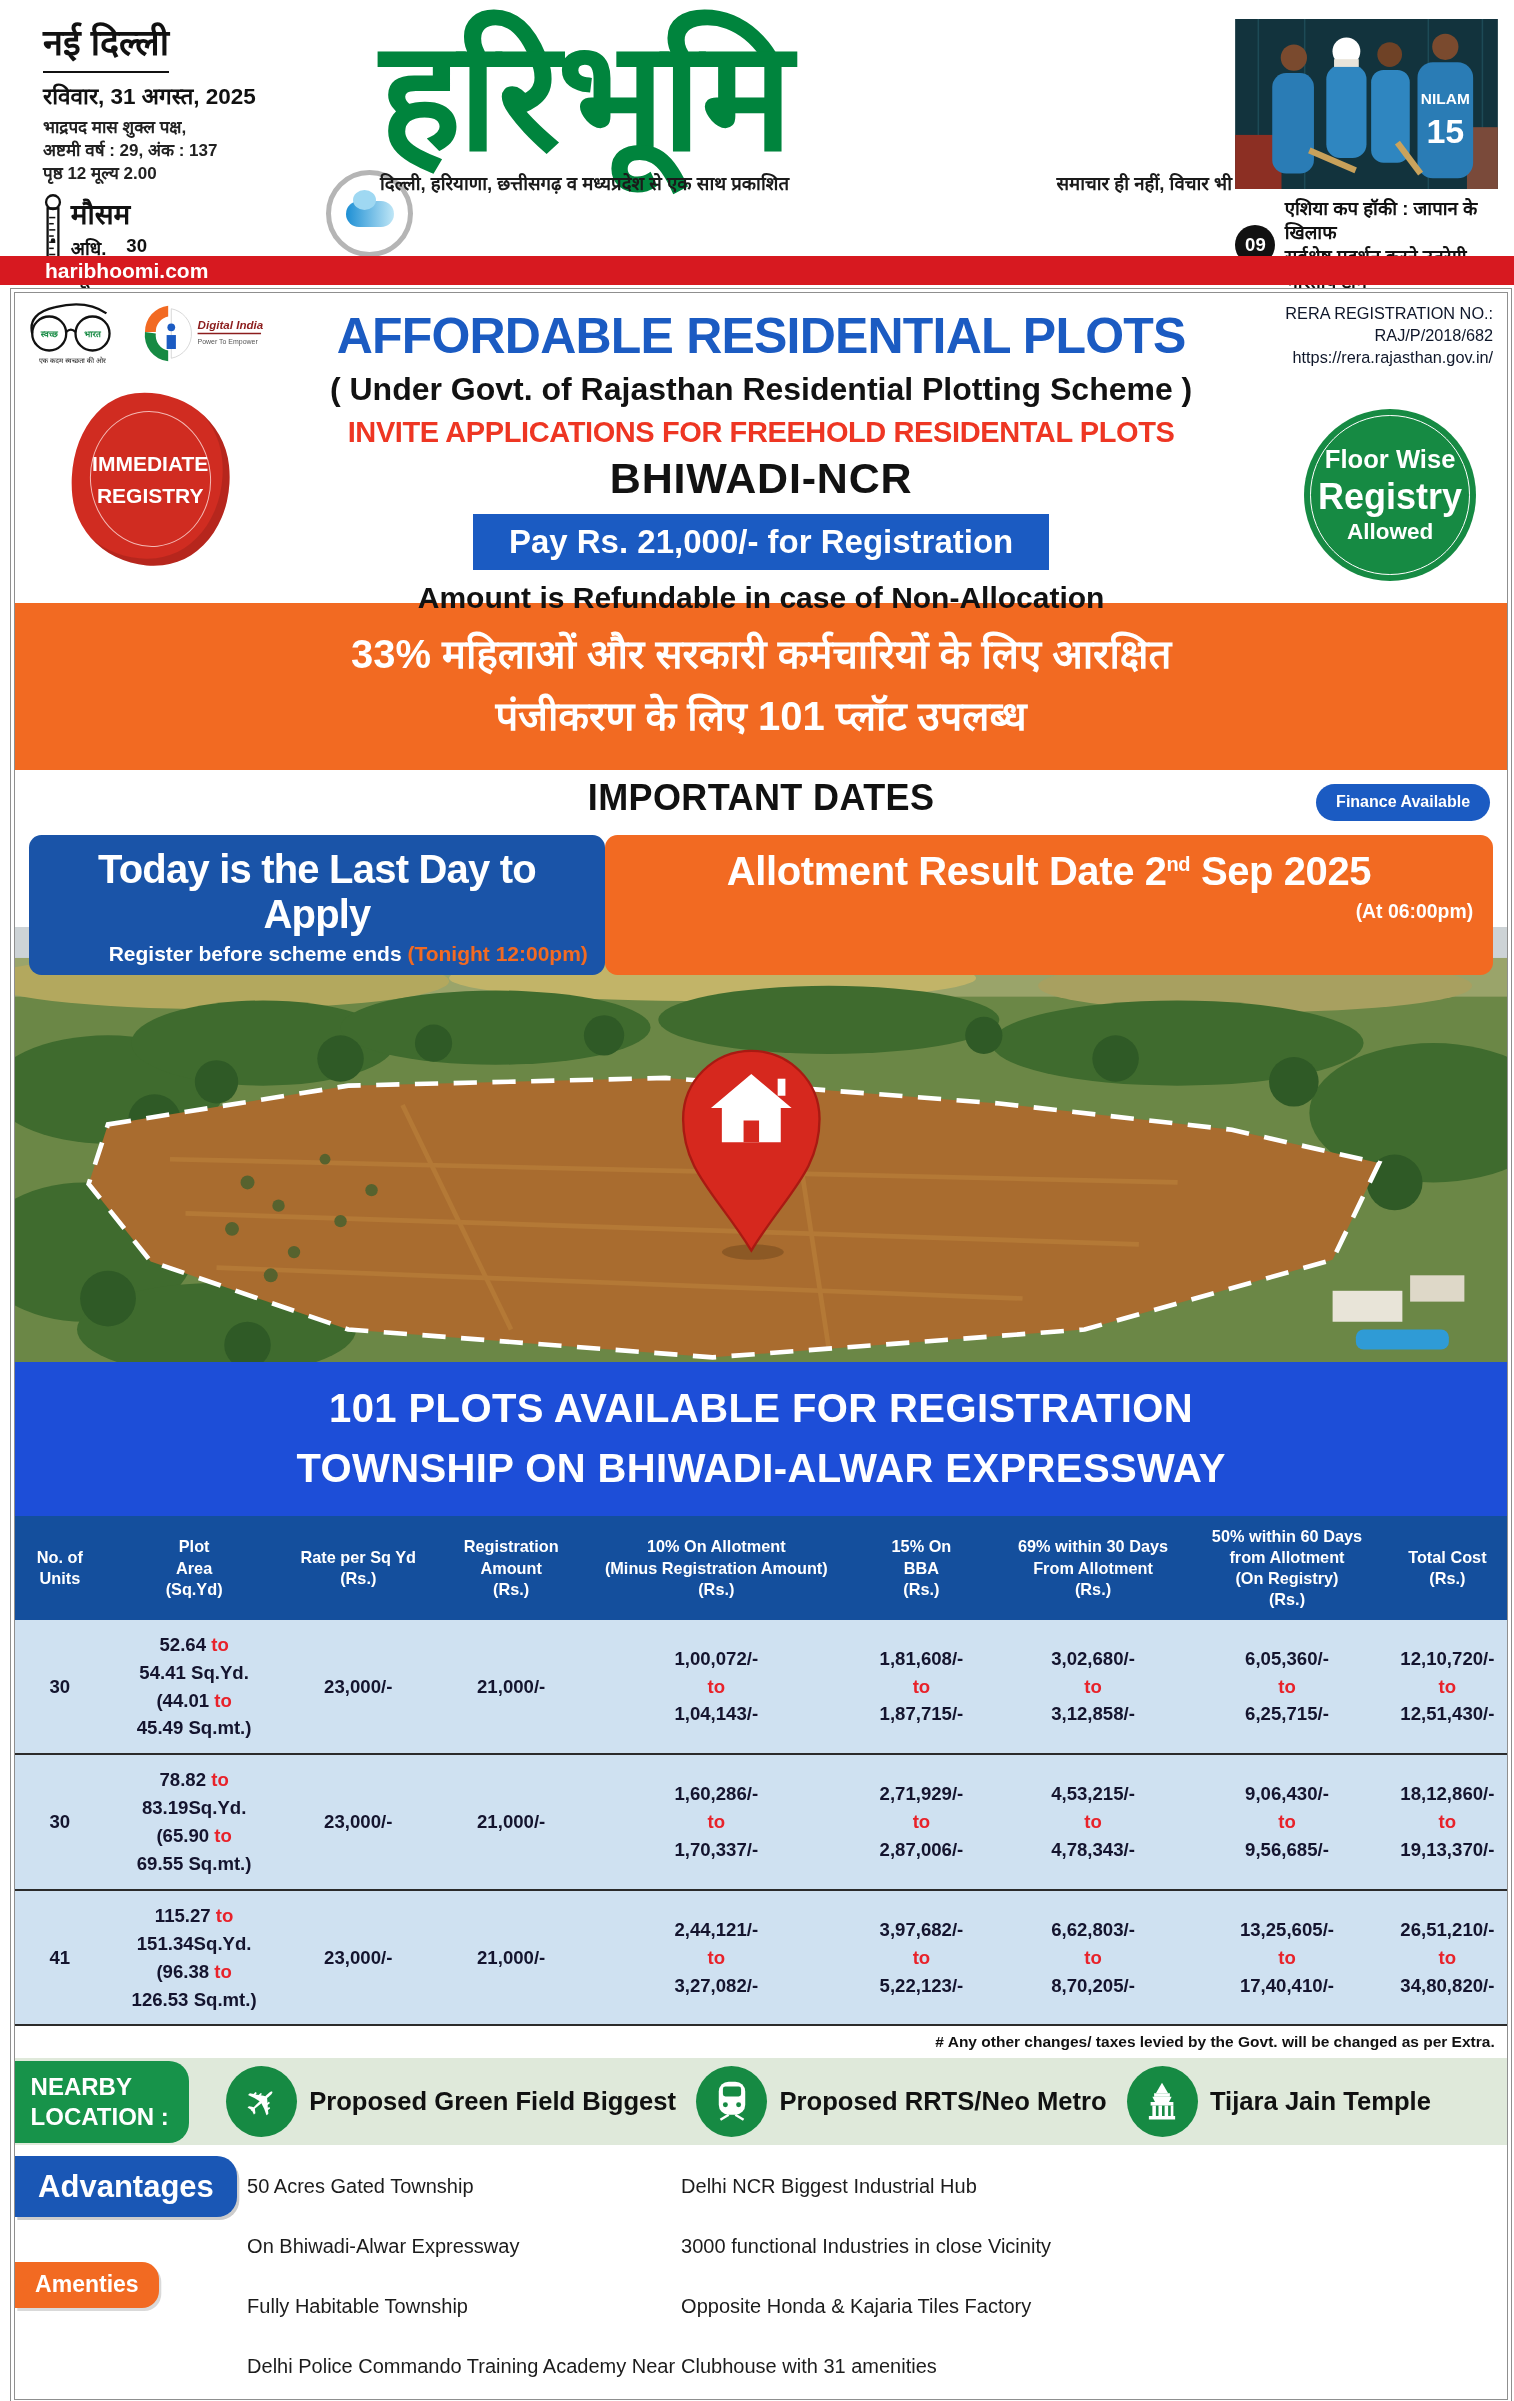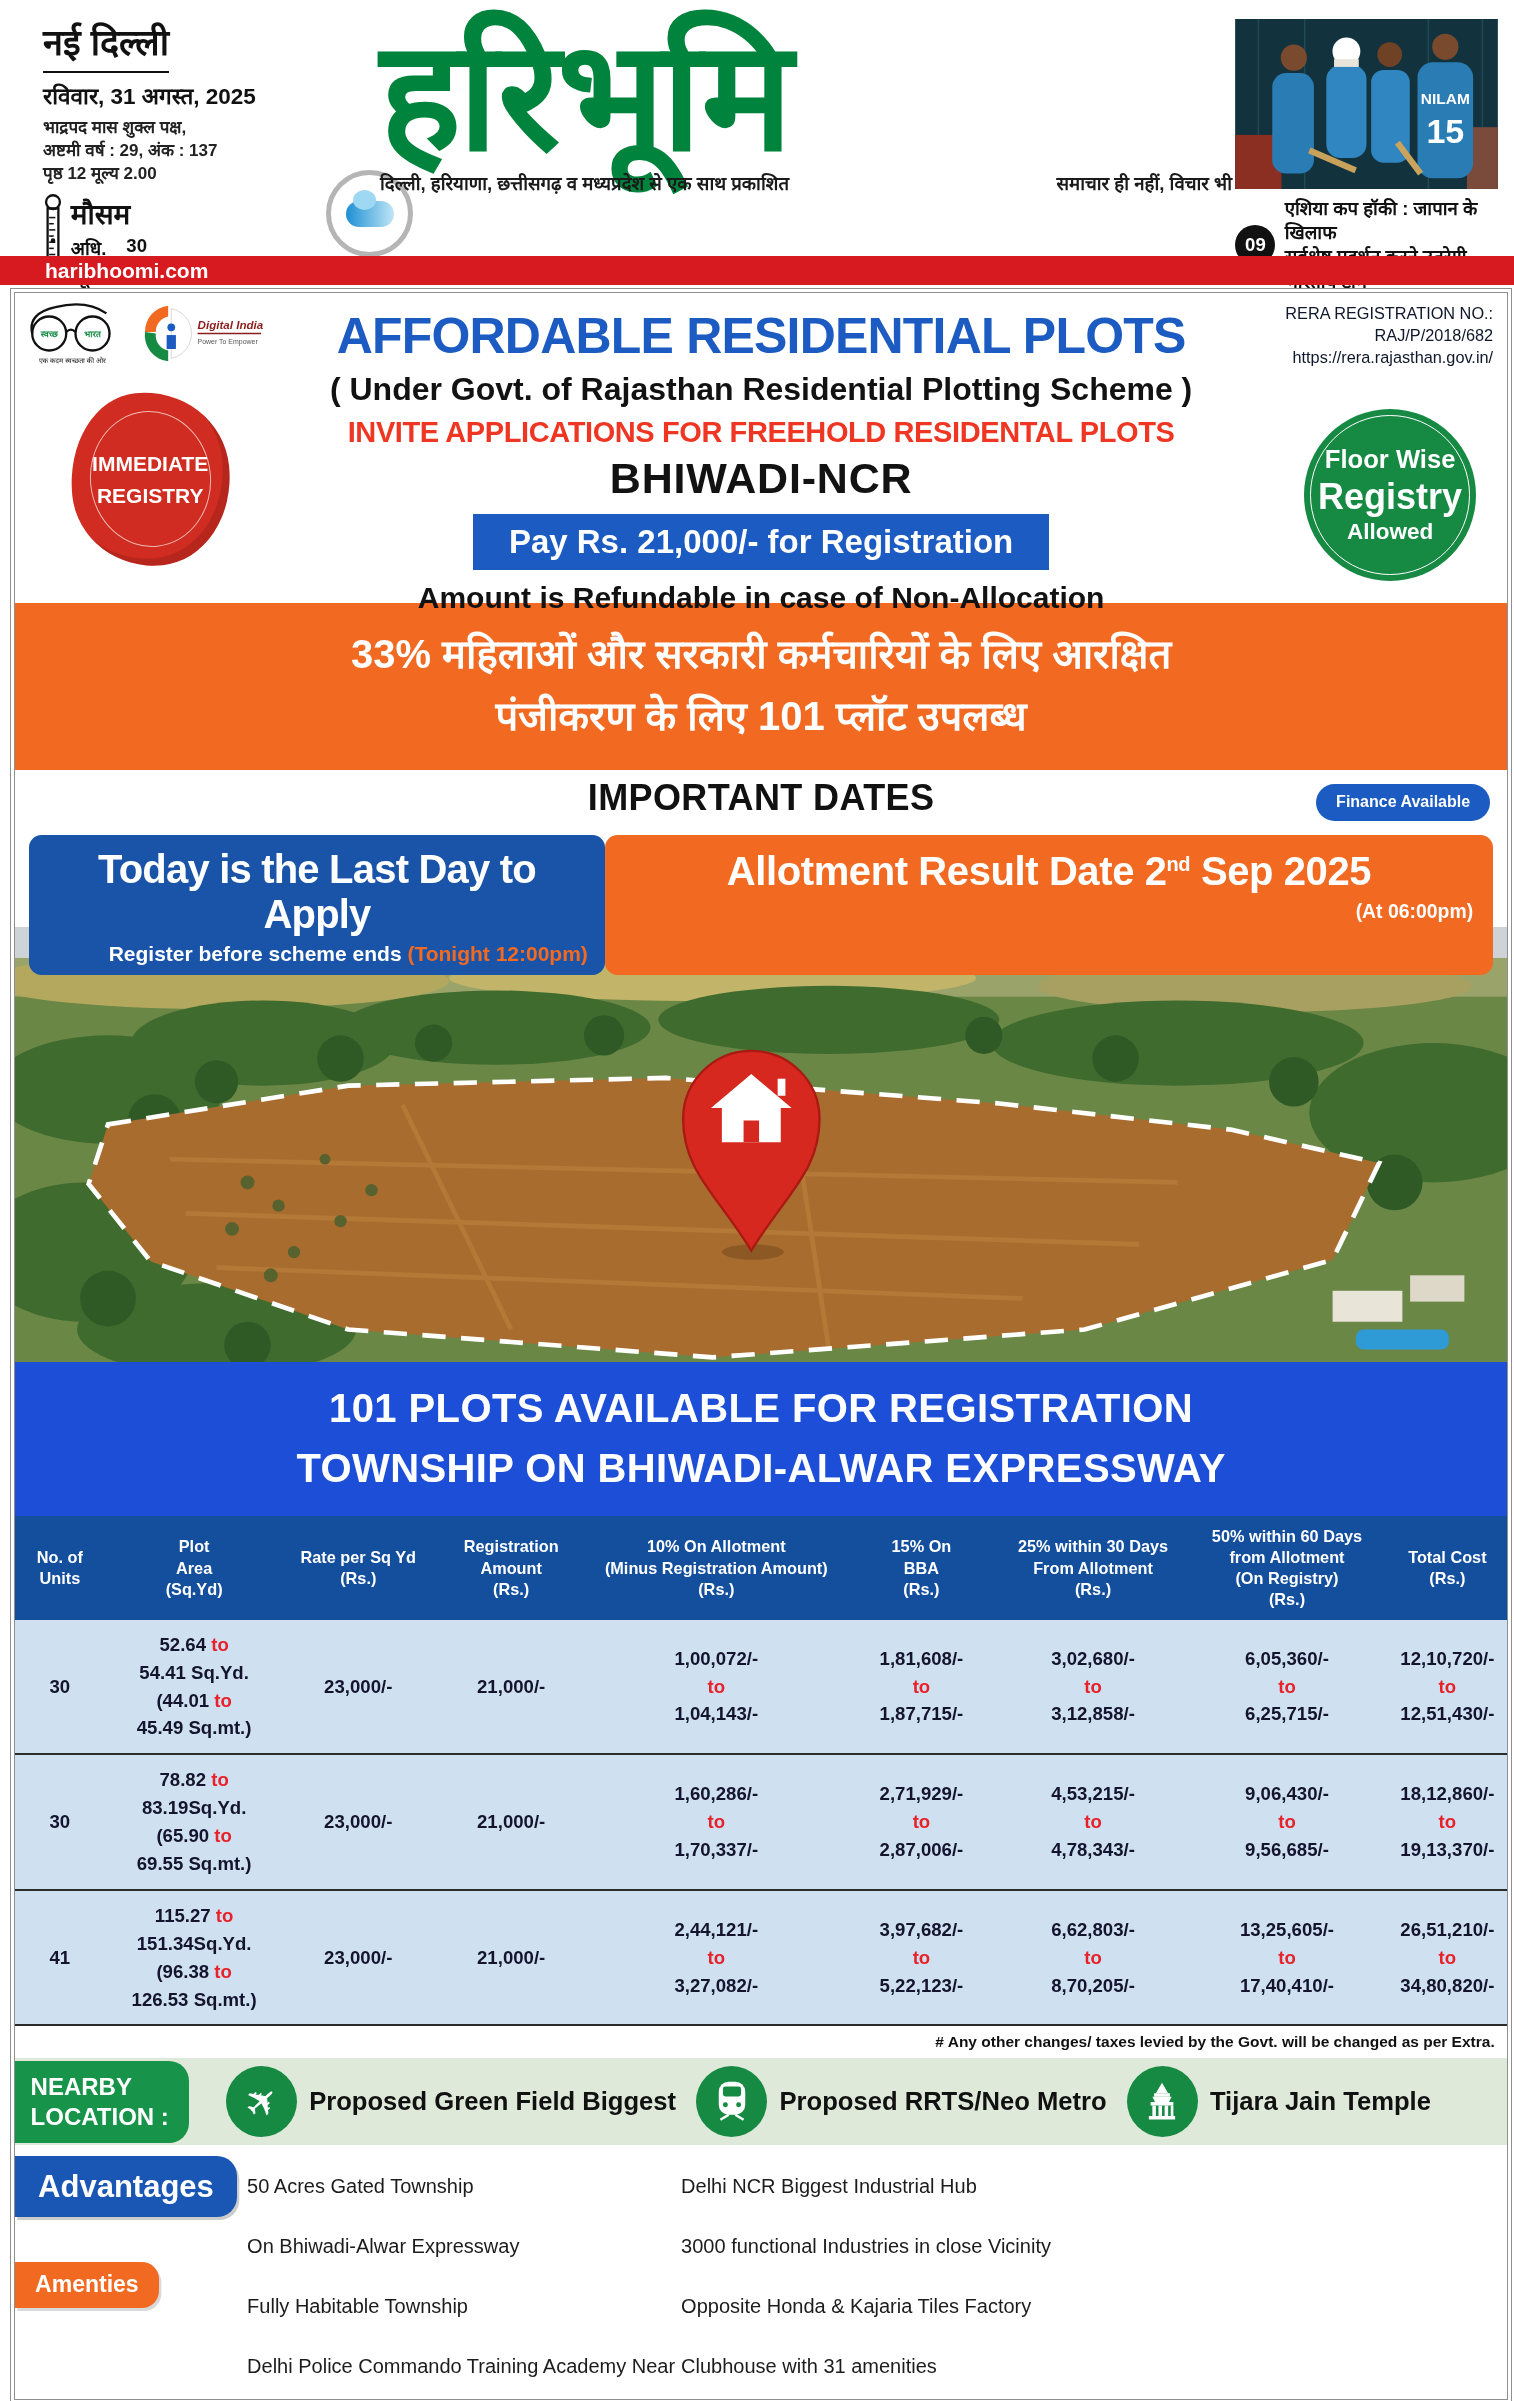--- a/index.html
+++ b/index.html
@@ -389,21 +389,21 @@
                 <div>10% On Allotment</div>
                 <div>(Minus Registration Amount)</div>
                 <div>(Rs.)</div>
               </th>
               <th>
                 <div>15% On</div>
                 <div>BBA</div>
                 <div>(Rs.)</div>
               </th>
               <th>
-                <div>25% within 30 Days</div>
+                <div>69% within 30 Days</div>
                 <div>From Allotment</div>
                 <div>(Rs.)</div>
               </th>
               <th>
                 <div>50% within 60 Days</div>
                 <div>from Allotment</div>
                 <div>(On Registry)</div>
                 <div>(Rs.)</div>
               </th>
               <th>

